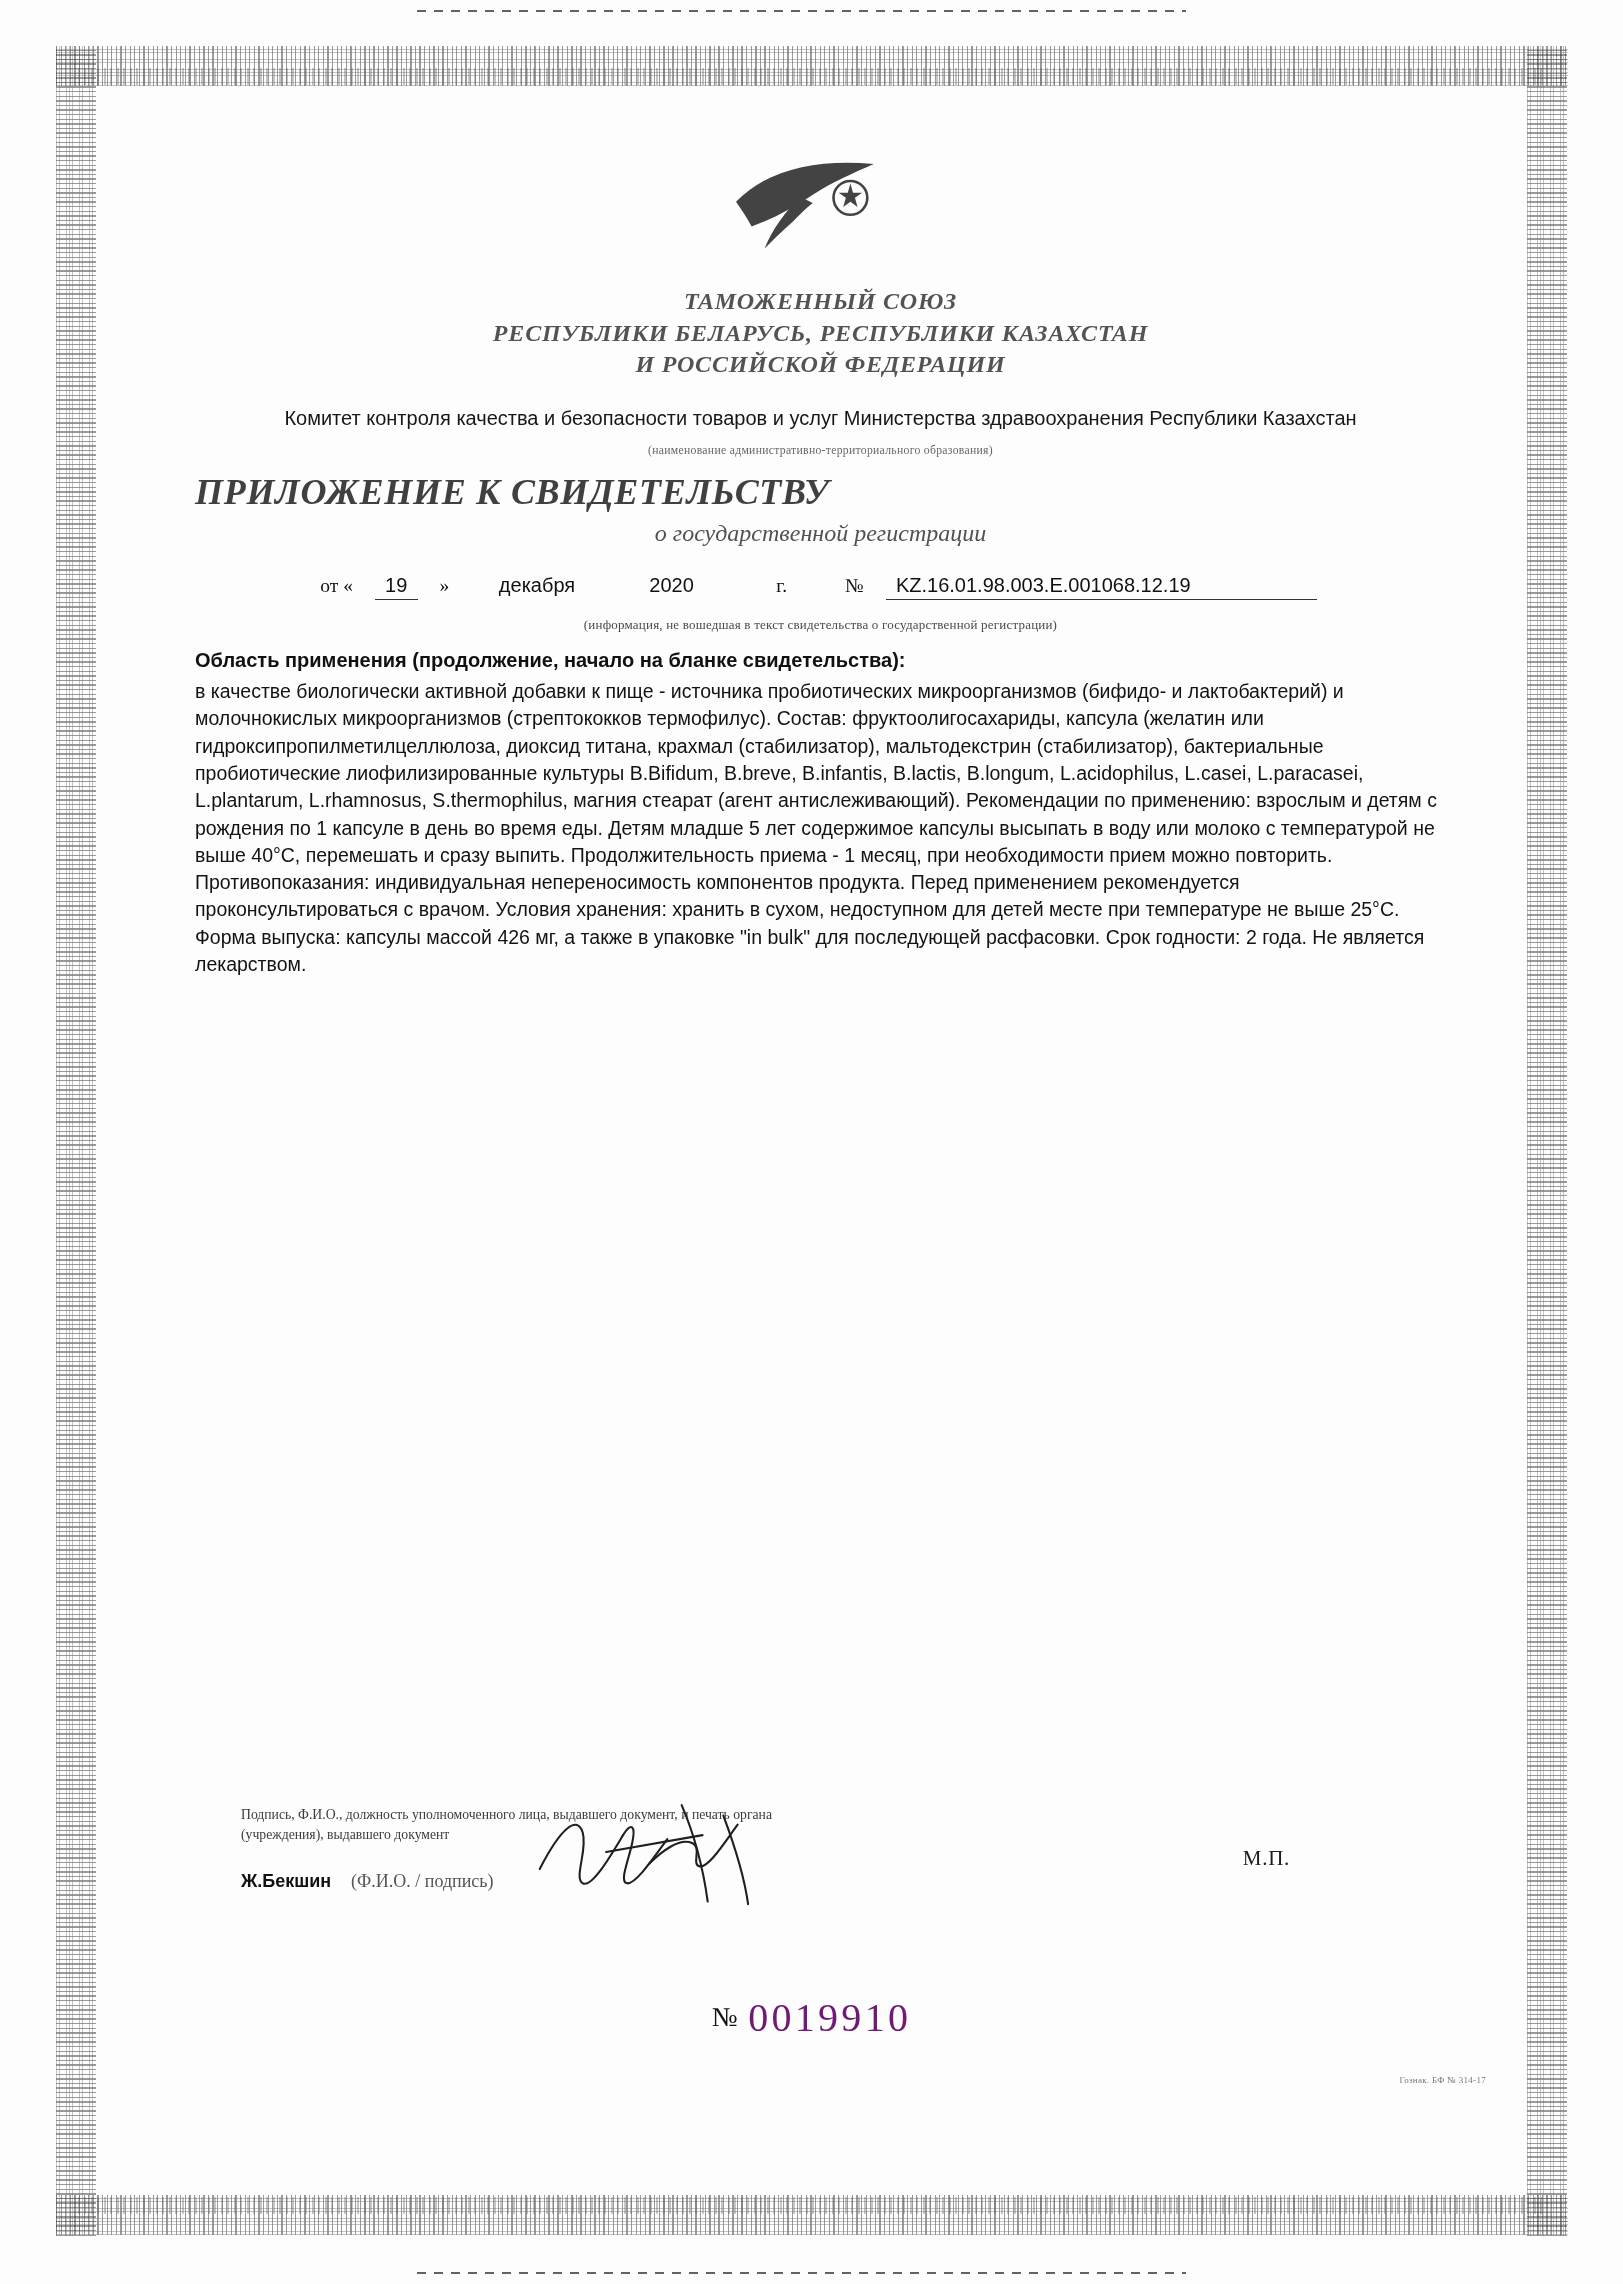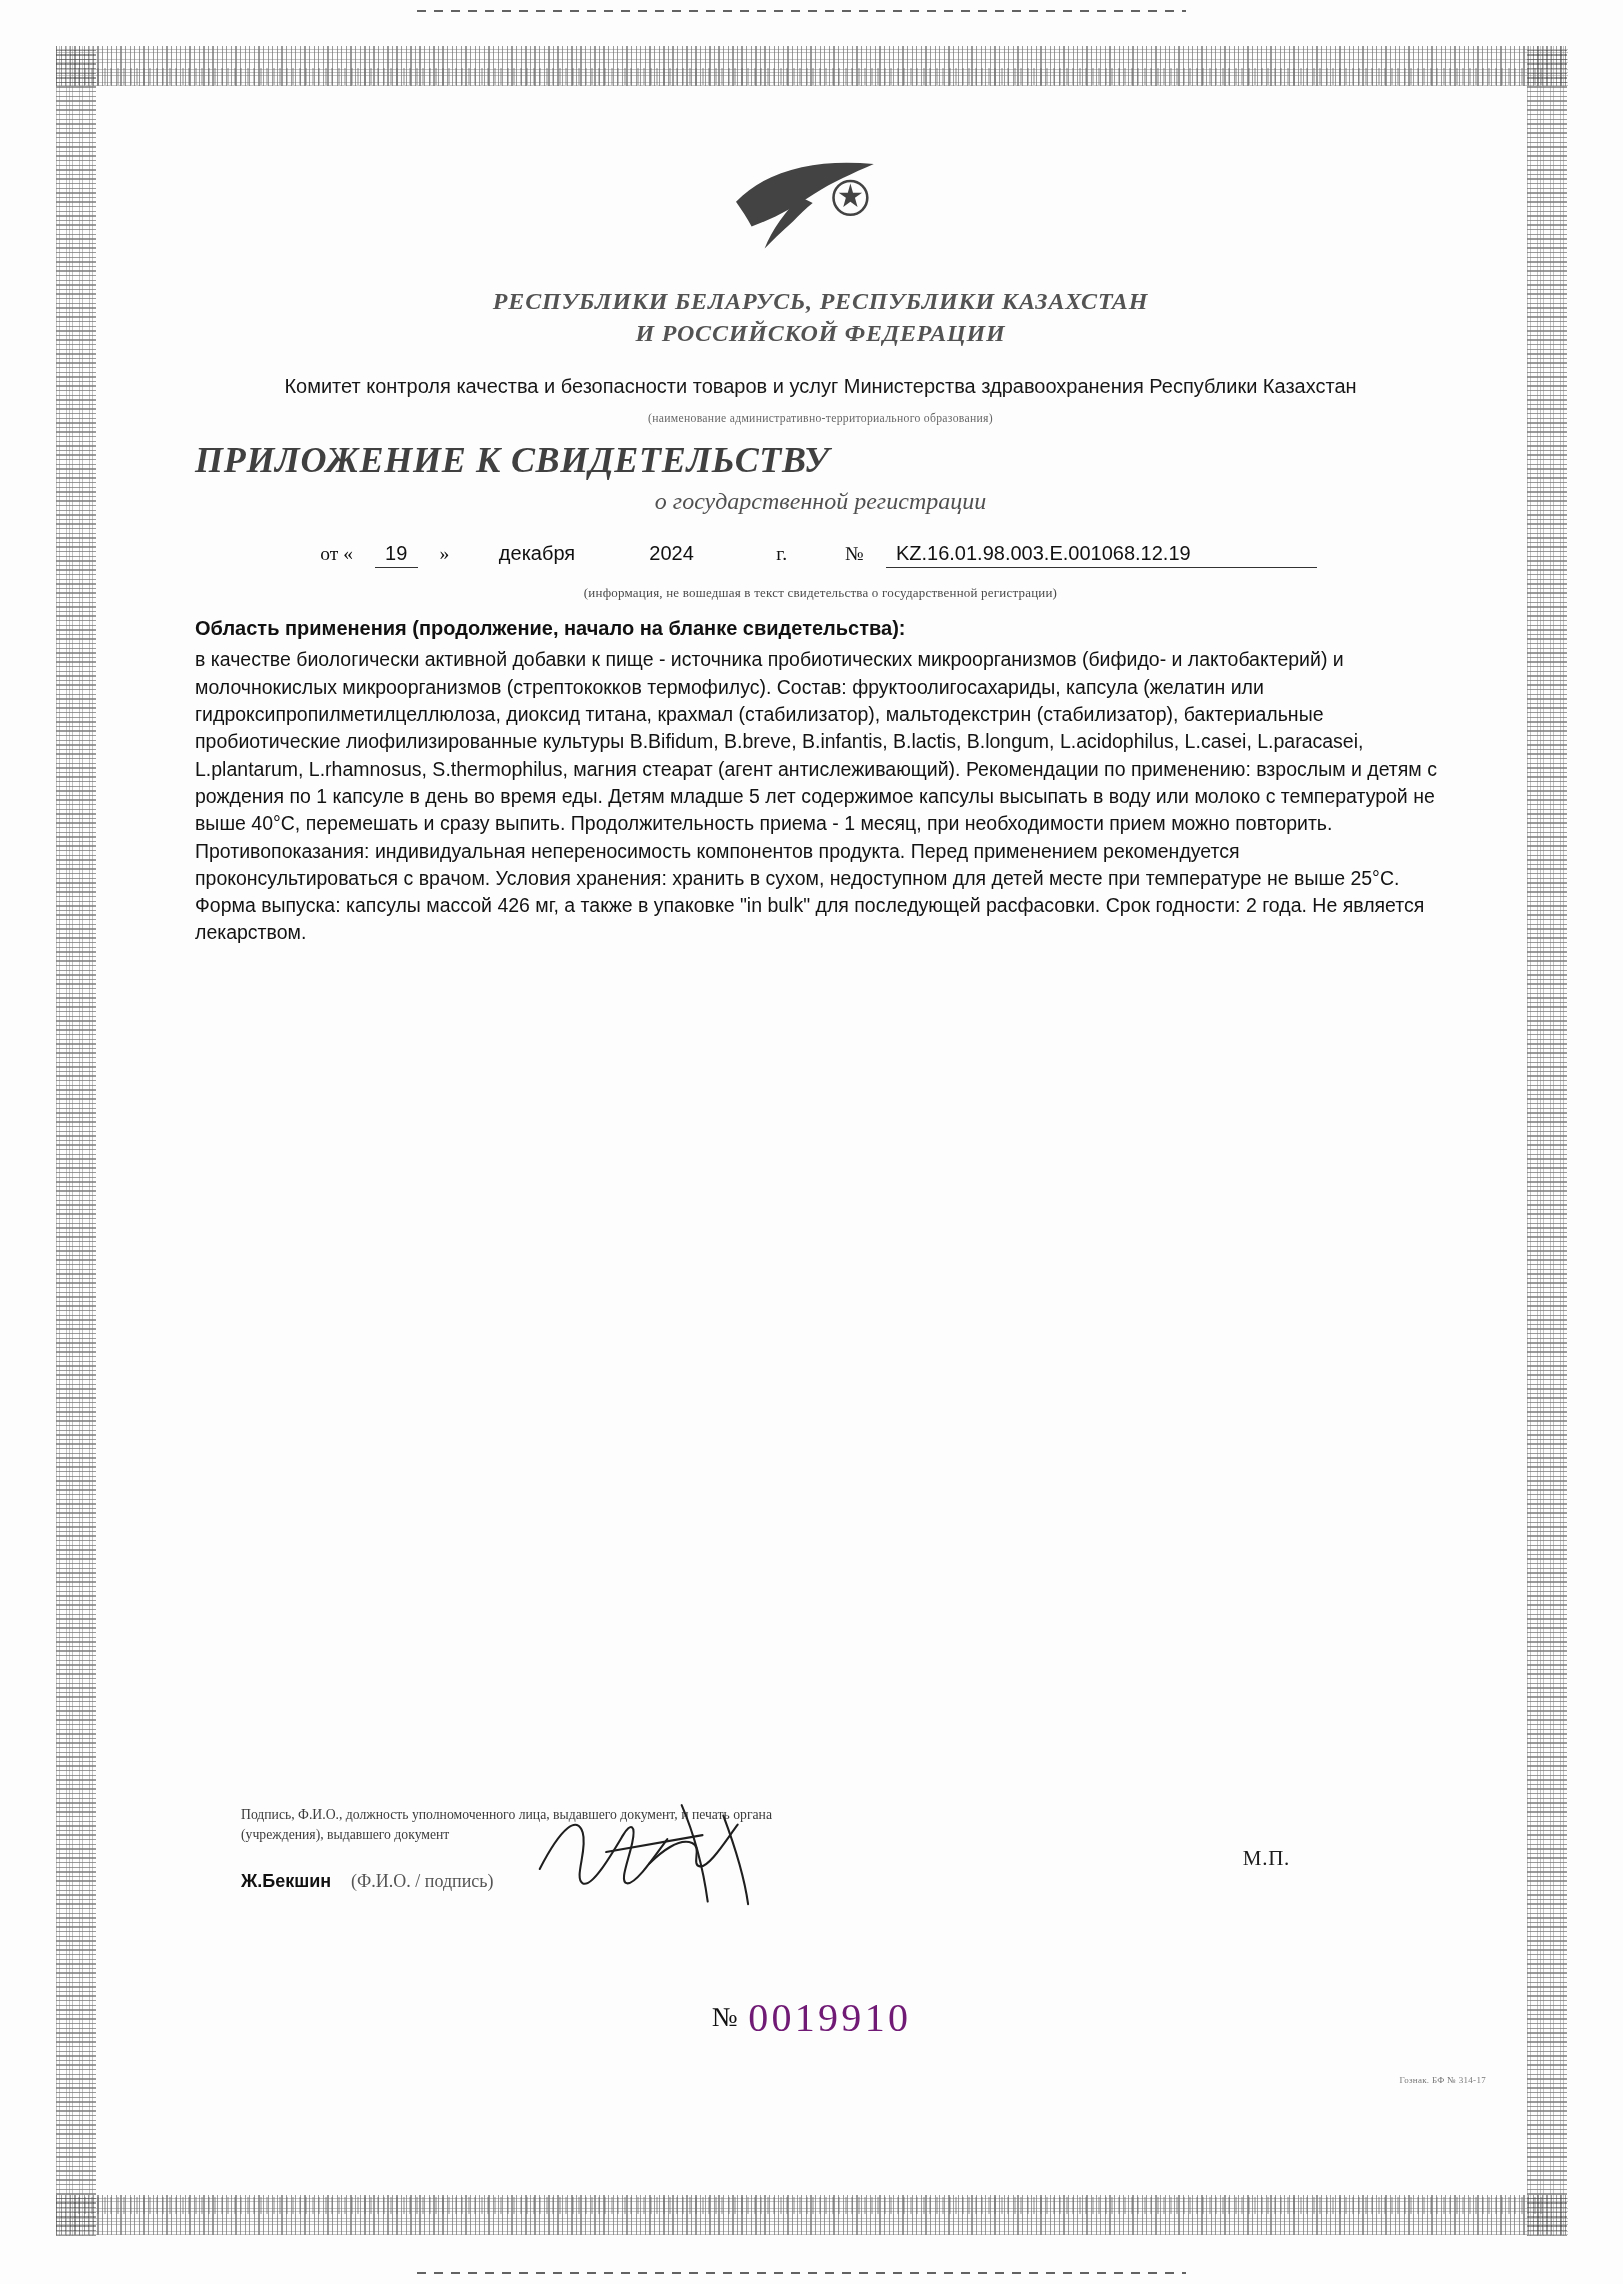--- a/index.html
+++ b/index.html
@@ -275,39 +275,40 @@
         <g fill="#2a2a2a" opacity="0.88">
           <path d="M20 70 C70 18, 150 4, 232 12 C200 26, 168 40, 140 58 C110 78, 78 96, 44 108 C38 96, 28 82, 20 70 Z"></path>
           <path d="M118 62 C96 86, 76 112, 64 142 C74 132, 90 116, 108 100 C118 90, 128 80, 138 72 Z"></path>
           <circle cx="196" cy="64" r="26" fill="none" stroke="#2a2a2a" stroke-width="4"></circle>
           <path d="M196 42 L200 56 L214 56 L203 64 L207 78 L196 70 L185 78 L189 64 L178 56 L192 56 Z"></path>
         </g>
       </svg>
     </div>
 
     <div class="cu-title">
+      <div>ТАМОЖЕННЫЙ СОЮЗ</div>
       <div>РЕСПУБЛИКИ БЕЛАРУСЬ, РЕСПУБЛИКИ КАЗАХСТАН</div>
       <div>И РОССИЙСКОЙ ФЕДЕРАЦИИ</div>
     </div>
 
     <div class="org-block">
       <div>Комитет контроля качества и безопасности товаров и услуг Министерства здравоохранения Республики Казахстан</div>
     </div>
 
     <div class="small-caption">(наименование административно-территориального образования)</div>
 
     <div class="doc-title">ПРИЛОЖЕНИЕ К СВИДЕТЕЛЬСТВУ</div>
     <div class="doc-subtitle">о государственной регистрации</div>
 
     <div class="date-row">
       <span class="lbl">от «</span>
       <span class="fld day">19</span>
       <span class="lbl">»</span>
       <span class="fld month">декабря</span>
-      <span class="fld year">2024</span>
+      <span class="fld year">2020</span>
       <span class="gap-sm"></span>
       <span class="lbl">г.</span>
       <span class="gap-sm"></span>
       <span class="lbl">№</span>
       <span class="fld num">KZ.16.01.98.003.Е.001068.12.19</span>
     </div>
 
     <div class="note-caption">(информация, не вошедшая в текст свидетельства о государственной регистрации)</div>
 
     <div class="section-heading">Область применения (продолжение, начало на бланке свидетельства):</div>

